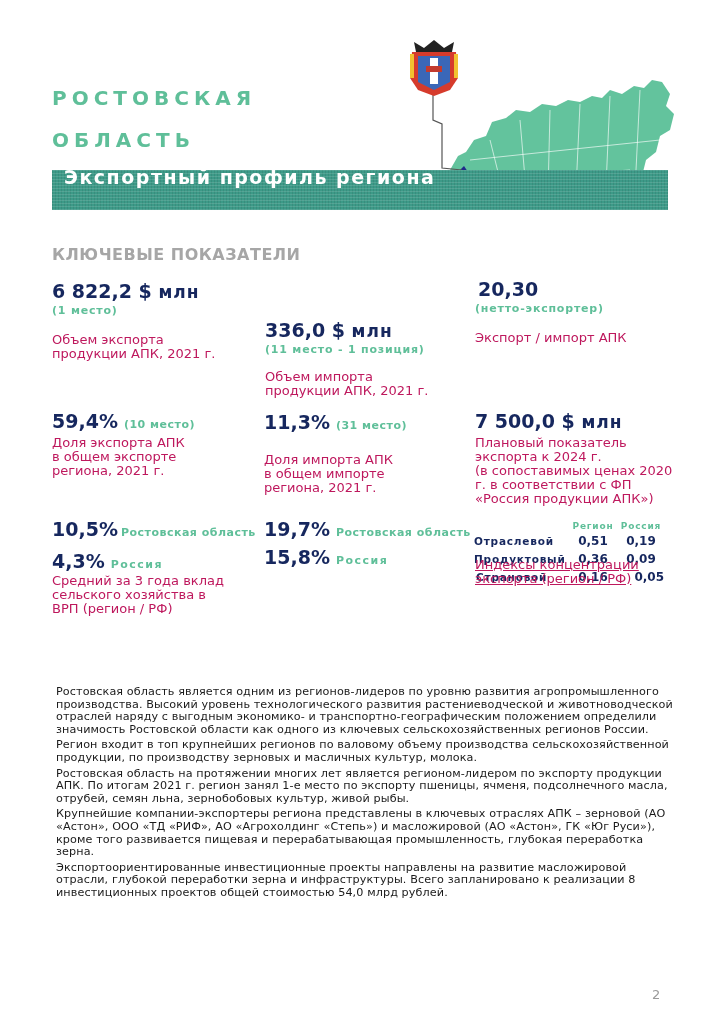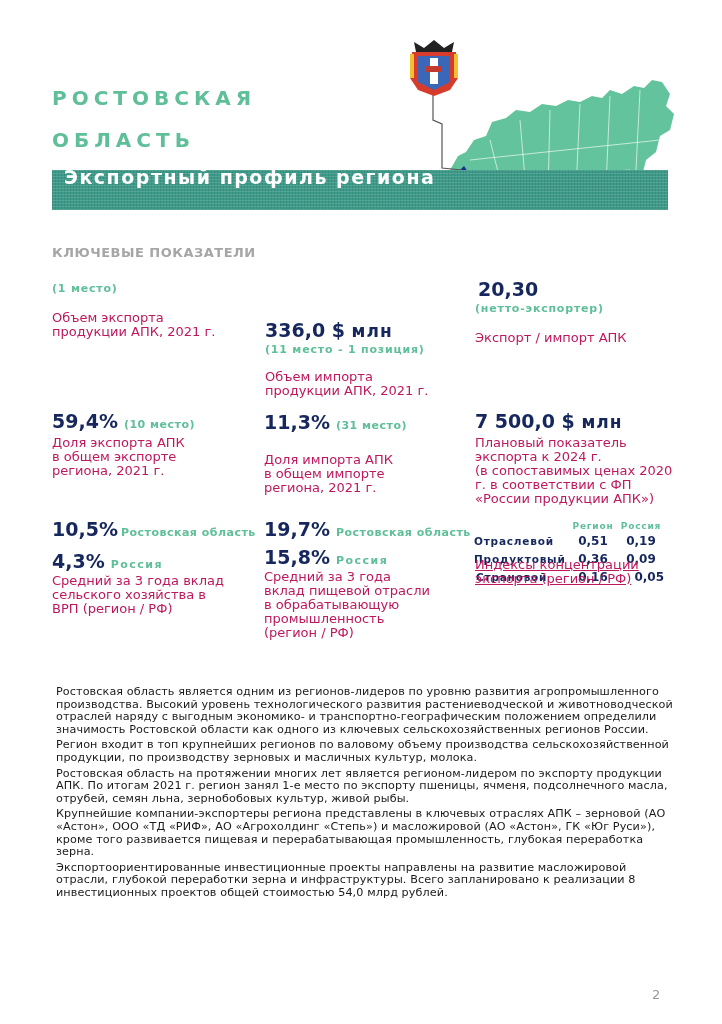--- a/index.html
+++ b/index.html
@@ -15,21 +15,21 @@
   .band { left: 52px; top: 170px; width: 616px; height: 40px;
           background-color: #3d9a88;
           background-image: repeating-linear-gradient(0deg, rgba(255,255,255,0.12) 0px, rgba(255,255,255,0.12) 1px, transparent 1px, transparent 3px),
                             repeating-linear-gradient(90deg, rgba(0,0,0,0.08) 0px, rgba(0,0,0,0.08) 1px, transparent 1px, transparent 3px); }
   .band-text { left: 64px; top: 166px; color: #ffffff; font-size: 19px; font-weight: bold;
                letter-spacing: 1.5px; }
 
   .map { left: 430px; top: 60px; width: 250px; height: 160px; }
   .crest { left: 404px; top: 38px; width: 60px; height: 62px; }
 
-  .section-label { left: 52px; top: 245px; color: #a6a6a6; font-weight: bold; font-size: 13px; letter-spacing: 0.5px; }
+  .section-label { left: 52px; top: 245px; color: #a6a6a6; font-weight: bold; font-size: 16px; letter-spacing: 0.5px; }
 
   .big { color: #16275e; font-weight: bold; font-size: 19px; white-space: nowrap; }
   .big .unit { font-size: 17px; letter-spacing: 1px; }
   .sub { color: #5fbf99; font-weight: bold; font-size: 11px; letter-spacing: 0.8px; white-space: nowrap; }
   .desc { font-size: 13px; line-height: 14px; color: #be185d; }
   .inline-sub { color: #5fbf99; font-weight: bold; font-size: 11px; letter-spacing: 0.5px; margin-left: 6px; }
 
   .idx-table { left: 474px; top: 521px; font-size: 11px; border-collapse: collapse; }
   .idx-table td, .idx-table th { padding: 0; }
   .idx-head { color: #5fbf99; font-weight: bold; font-size: 9px; letter-spacing: 0.8px; }
@@ -64,20 +64,21 @@
   <rect x="6" y="16" width="4" height="24" fill="#f2c230"></rect>
   <rect x="50" y="16" width="4" height="24" fill="#f2c230"></rect>
 </svg>
 
 <div class="abs band"></div>
 <div class="abs band-text">Экспортный профиль региона</div>
 
 <div class="abs section-label">КЛЮЧЕВЫЕ ПОКАЗАТЕЛИ</div>
 
 <div class="abs" style="left:52px; top:280px;">
+  <div class="big"><span>6 822,2 $</span> <span class="unit">млн</span></div>
   <div class="sub" style="margin-top:2px;">(1 место)</div>
   <div class="desc" style="margin-top:16px;">
     <div>Объем экспорта</div>
     <div>продукции АПК, 2021 г.</div>
   </div>
 </div>
 
 <div class="abs" style="left:265px; top:280px;margin-top:39px;">
   <div class="big"><span>336,0 $</span> <span class="unit">млн</span></div>
   <div class="sub" style="margin-top:2px;">(11 место - 1 позиция)</div>
@@ -111,44 +112,37 @@
   </div>
 </div>
 
 <div class="abs" style="left:475px; top:410px;">
   <div class="big"><span>7 500,0 $</span> <span class="unit">млн</span></div>
   <div class="desc" style="margin-top:4px;">
     <div>Плановый показатель</div>
     <div>экспорта к 2024 г.</div>
     <div>(в сопоставимых ценах 2020</div>
     <div>г. в соответствии с ФП</div>
-    <div>«России продукции АПК»)</div>
+    <div>«Россия продукции АПК»)</div>
   </div>
 </div>
 
 <div class="abs" style="left:52px; top:518px;">
   <div><span class="big">10,5%</span><span class="inline-sub" style="margin-left:3px;">Ростовская область</span></div>
   <div style="margin-top:10px;"><span class="big">4,3%</span><span class="inline-sub" style="letter-spacing:1.5px;">Россия</span></div>
   <div class="desc" style="margin-top:2px;">
     <div>Средний за 3 года вклад</div>
     <div>сельского хозяйства в</div>
     <div>ВРП (регион / РФ)</div>
   </div>
 </div>
 
 <div class="abs" style="left:264px; top:518px;">
   <div><span class="big">19,7%</span><span class="inline-sub">Ростовская область</span></div>
   <div style="margin-top:6px;"><span class="big">15,8%</span><span class="inline-sub" style="letter-spacing:1.5px;">Россия</span></div>
-  <div class="desc" style="margin-top:2px;">
-    <div>Средний за 3 года</div>
-    <div>вклад пищевой отрасли</div>
-    <div>в обрабатывающую</div>
-    <div>промышленность</div>
-    <div>(регион / РФ)</div>
-  </div>
 </div>
 
 <table class="abs idx-table">
   <tbody>
       <tr>
     <td style="width:94px;"></td>
     <td class="idx-head" style="width:50px; text-align:center;">Регион</td>
     <td class="idx-head" style="width:46px; text-align:center;">Россия</td>
   </tr>
   <tr style="height:19px;">

